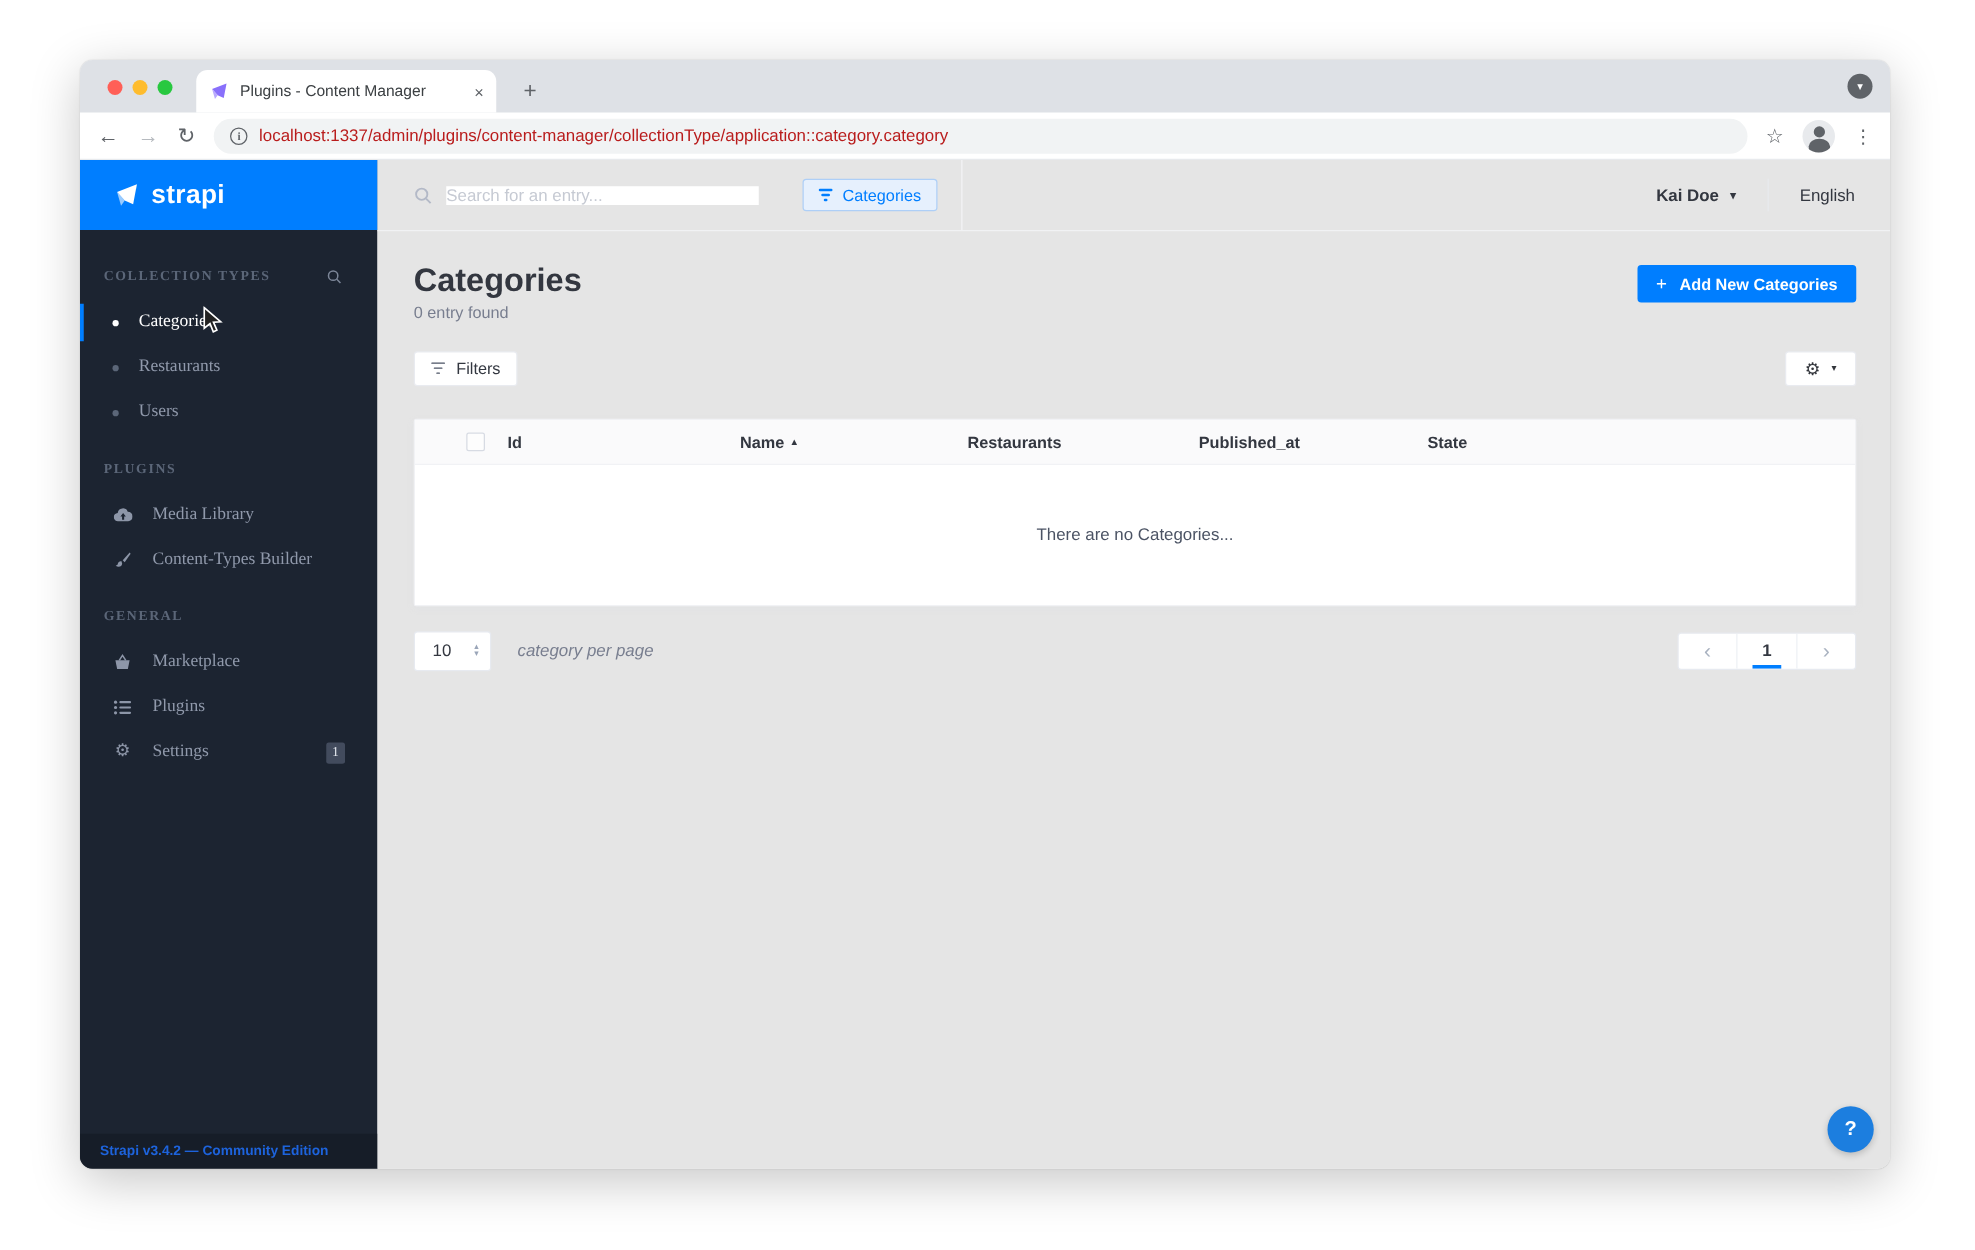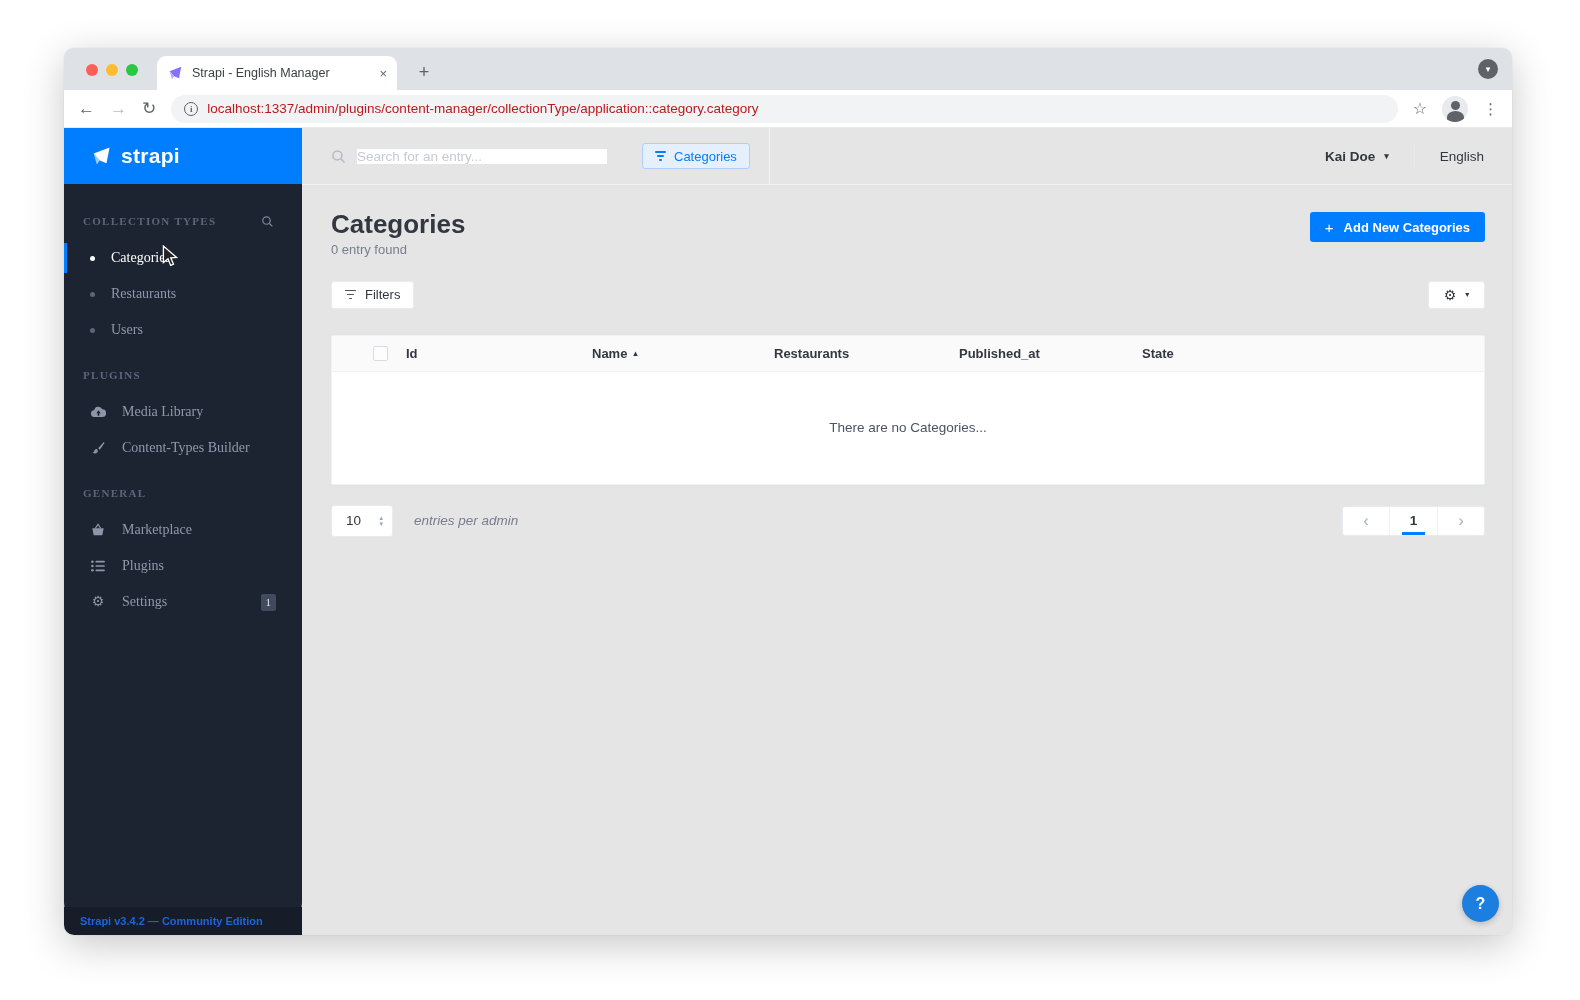--- a/index.html
+++ b/index.html
@@ -40,21 +40,21 @@
   .url-text { font-size:13.5px; color:#b91c1c; white-space:nowrap; overflow:hidden; }
   .star-ico { font-size:16px; color:#5f6368; }
   .avatar { width:26px; height:26px; border-radius:50%; background:#e8eaed; position:relative; overflow:hidden; }
   .avatar .head { position:absolute; left:8.5px; top:5px; width:9px; height:9px; border-radius:50%; background:#5f6368; }
   .avatar .body { position:absolute; left:4.5px; top:15px; width:17px; height:12px; border-radius:50% 50% 0 0; background:#5f6368; }
   .kebab { font-size:15px; color:#5f6368; }
 
   
   .app { display:flex; height:calc(887px - 80px); }
 
-  .sidebar { width:238px; background:#1c2431; display:flex; flex-direction:column; flex:0 0 auto;border-radius:32px; }
+  .sidebar { width:238px; background:#1c2431; display:flex; flex-direction:column; flex:0 0 auto; }
   .logo { height:56px; background:#007eff; display:flex; align-items:center; padding-left:26px; gap:9px; flex:0 0 auto; }
   .logo-text { color:#fff; font-size:21px; font-weight:700; letter-spacing:.3px; }
   .nav { flex:1; padding-top:27px; overflow:hidden;font-family:Liberation Serif, serif; }
   .nav-section { margin-bottom:17px; }
   .section-header { display:flex; align-items:center; padding:0 28px 0 19px; color:#5b6678;
                     font-size:11px; font-weight:700; letter-spacing:1.3px; margin-bottom:9px; height:20px; }
   .section-header .sh-label { flex:1; }
   .sb-item { height:36px; display:flex; align-items:center; padding-left:26px; gap:16px;
              color:#9099ab; font-size:14px; position:relative; }
   .sb-item.active { color:#ffffff; }
@@ -148,21 +148,21 @@
       <div class="traffic">
         <span class="light-close"></span>
         <span class="light-min"></span>
         <span class="light-zoom"></span>
       </div>
       <div class="tab">
         <svg width="16" height="16" viewBox="0 0 18 18">
           <path d="M3 7 L16 2 L13.5 15 L8 12.6 Z" fill="#8970fb"></path>
           <path d="M3 7 L8 12.6 L5.6 16 Z" fill="#b9aafd"></path>
         </svg>
-        <span class="tab-title">Strapi - English Manager</span>
+        <span class="tab-title">Plugins - Content Manager</span>
         <span class="tab-close">×</span>
       </div>
       <div class="newtab">+</div>
       <div class="chrome-update">▾</div>
     </div>
 
     <div class="toolbar">
       <span class="nav-ico">←</span>
       <span class="nav-ico disabled">→</span>
       <span class="nav-ico">↻</span>
@@ -358,21 +358,21 @@
           </div>
 
           <div class="footer-row">
             <div class="pp-select">
               <span class="pp-value">10</span>
               <span class="stepper">
                 <span>▴</span>
                 <span>▾</span>
               </span>
             </div>
-            <span class="pp-label">entries per admin</span>
+            <span class="pp-label">category per page</span>
             <div class="pagination">
               <div class="pg-cell pg-prev">
                 <span class="pg-chev">‹</span>
               </div>
               <div class="pg-cell current">
                 <span class="pg-num">1</span>
               </div>
               <div class="pg-cell pg-next">
                 <span class="pg-chev">›</span>
               </div>

